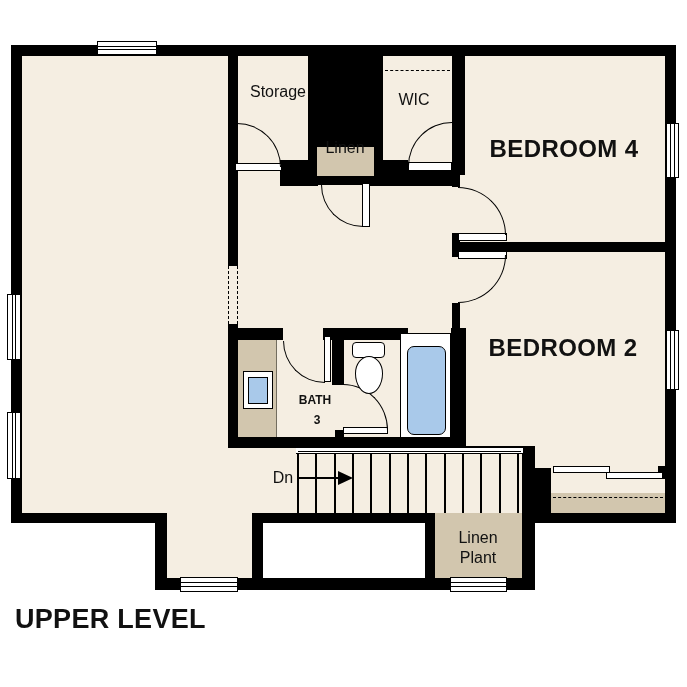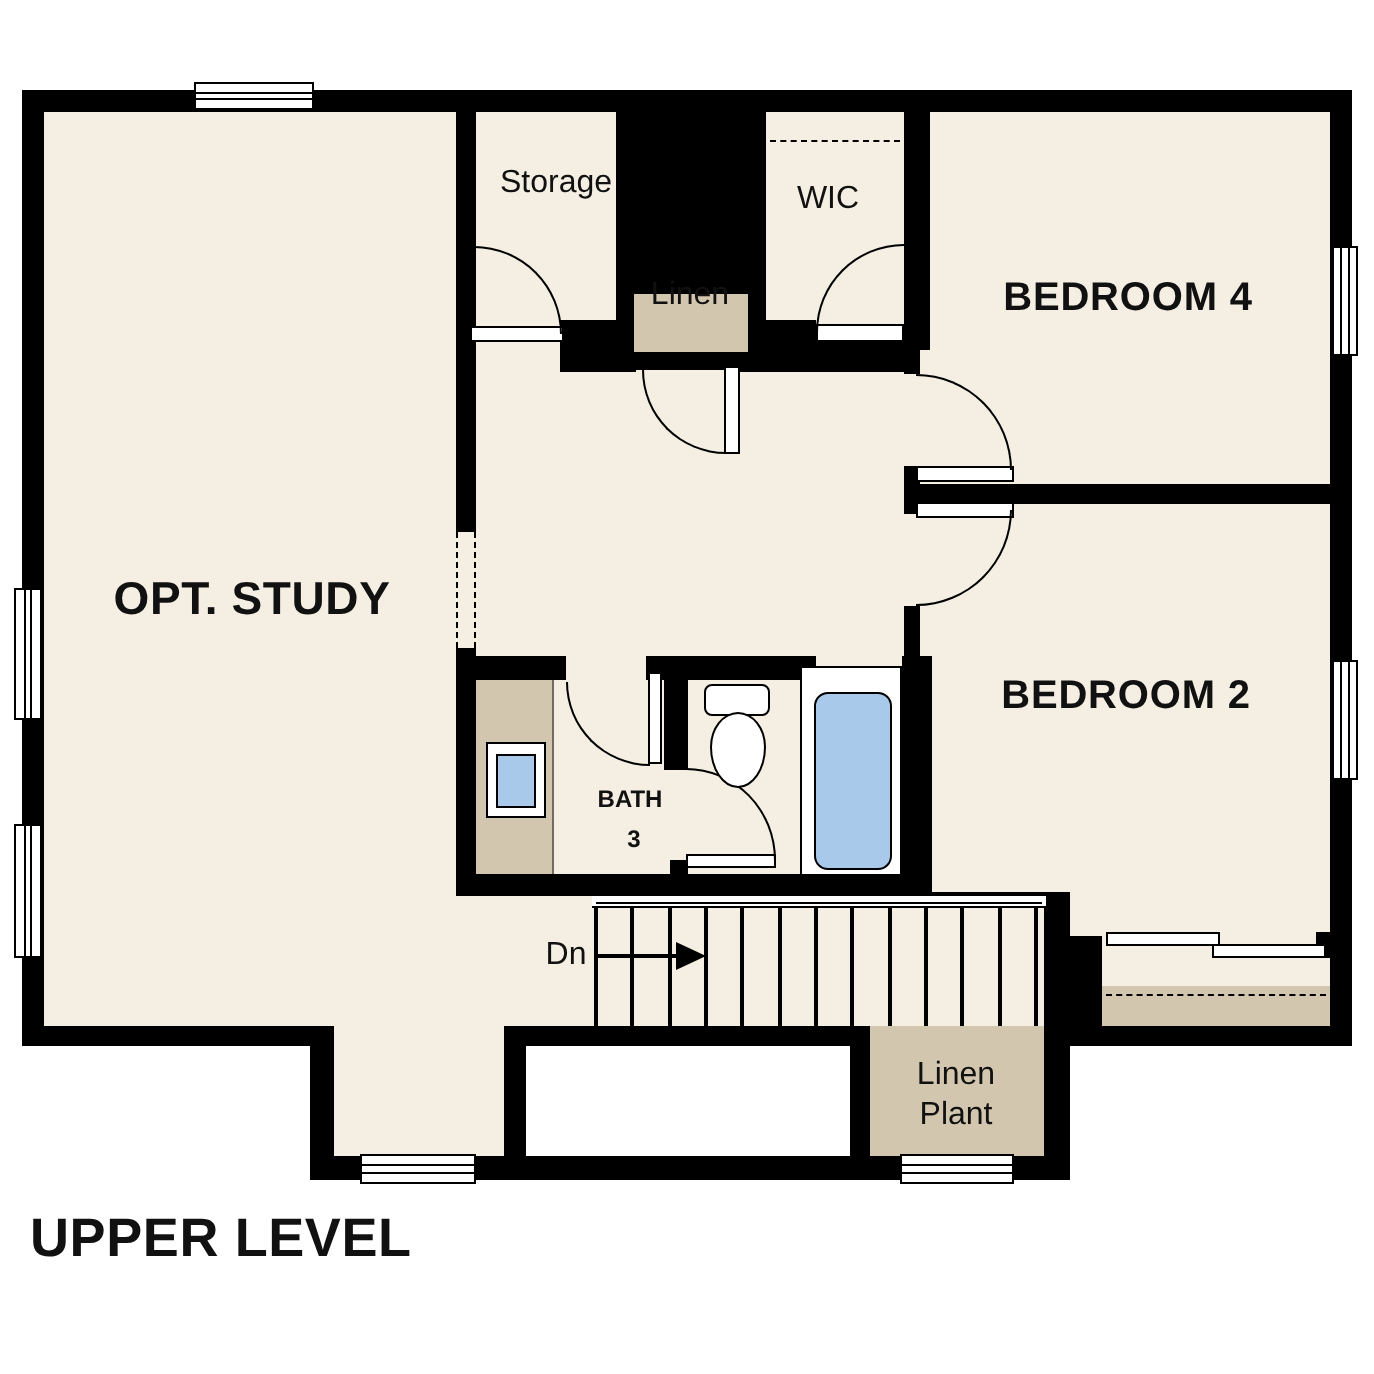--- a/index.html
+++ b/index.html
@@ -20,21 +20,21 @@
   .arc.br{border-bottom:1.5px solid #000;border-right:1.5px solid #000;border-bottom-right-radius:100% 100%;}
   .dashv{position:absolute;background:var(--floor,#f5eee2);border-left:1.5px dashed #000;
          border-right:1.5px dashed #000;box-sizing:border-box;}
   .dashh{position:absolute;border-top:1.5px dashed #000;height:0;}
   .tread{position:absolute;width:1.5px;background:#000;}
   .rail{position:absolute;background:#fff;border-top:2px solid #000;border-bottom:1.5px solid #000;box-sizing:border-box;}
   .rail-mid{position:absolute;left:2px;right:2px;top:3px;height:1px;background:#000;}
   .lbl{position:absolute;transform:translate(-50%,-50%);text-align:center;white-space:pre;line-height:1.22;}
   .b{font-weight:bold;}
   .big{font-size:23px;letter-spacing:0.3px;}
-  .bed{font-size:20px;letter-spacing:0.4px;}
+  .bed{font-size:24px;letter-spacing:0.4px;}
   .bath{font-size:12px;line-height:21px;}
   .small{font-size:16px;}
   .title{position:absolute;left:15px;top:604px;font-size:27px;font-weight:bold;letter-spacing:0.3px;}
   .arrow-line{position:absolute;background:#000;}
   .arrow-head{position:absolute;width:0;height:0;border-top:7px solid transparent;
               border-bottom:7px solid transparent;border-left:15px solid #000;}
   .tank{position:absolute;background:#fff;border:1.5px solid #000;border-radius:4px;box-sizing:border-box;}
   .bowl{position:absolute;background:#fff;border:1.5px solid #000;box-sizing:border-box;
         border-radius:50% 50% 50% 50%/46% 46% 54% 54%;}
   .tub-sur{position:absolute;background:#fff;border:1px solid #000;box-sizing:border-box;}
@@ -148,21 +148,20 @@
     <div class="tread" style="left: 462px; top: 454px; height: 59px;"></div>
     <div class="tread" style="left: 480px; top: 454px; height: 59px;"></div>
     <div class="tread" style="left: 499px; top: 454px; height: 59px;"></div>
     <div class="tread" style="left: 517px; top: 454px; height: 59px;"></div>
     <div class="tank" style="left: 352px; top: 342px; width: 33px; height: 16px;"></div>
     <div class="bowl" style="left: 355px; top: 356px; width: 28px; height: 38px;"></div>
     <div class="tub-sur" style="left: 400px; top: 333px; width: 51px; height: 105px;"></div>
     <div class="tub" style="left: 407px; top: 346px; width: 39px; height: 89px;"></div>
     <div class="sink-sur" style="left: 243px; top: 371px; width: 30px; height: 38px;"></div>
     <div class="sink" style="left: 248px; top: 377px; width: 20px; height: 27px;"></div>
-  <div class="lbl b big" style="left:126px;top:299px;">OPT. STUDY</div>
   <div class="lbl b bed" style="left:564px;top:149px;">BEDROOM 4</div>
   <div class="lbl b bed" style="left:563px;top:348px;">BEDROOM 2</div>
   <div class="lbl b bath" style="left:315px;top:400px;">BATH</div>
   <div class="lbl b bath" style="left:317px;top:420px;">3</div>
   <div class="lbl small" style="left:278px;top:92px;">Storage</div>
   <div class="lbl small" style="left:414px;top:100px;">WIC</div>
   <div class="lbl small" style="left:345px;top:148px;">Linen</div>
   <div class="lbl small" style="left:478px;top:538px;">Linen</div>
   <div class="lbl small" style="left:478px;top:558px;">Plant</div>
   <div class="lbl small" style="left:283px;top:478px;">Dn</div>

